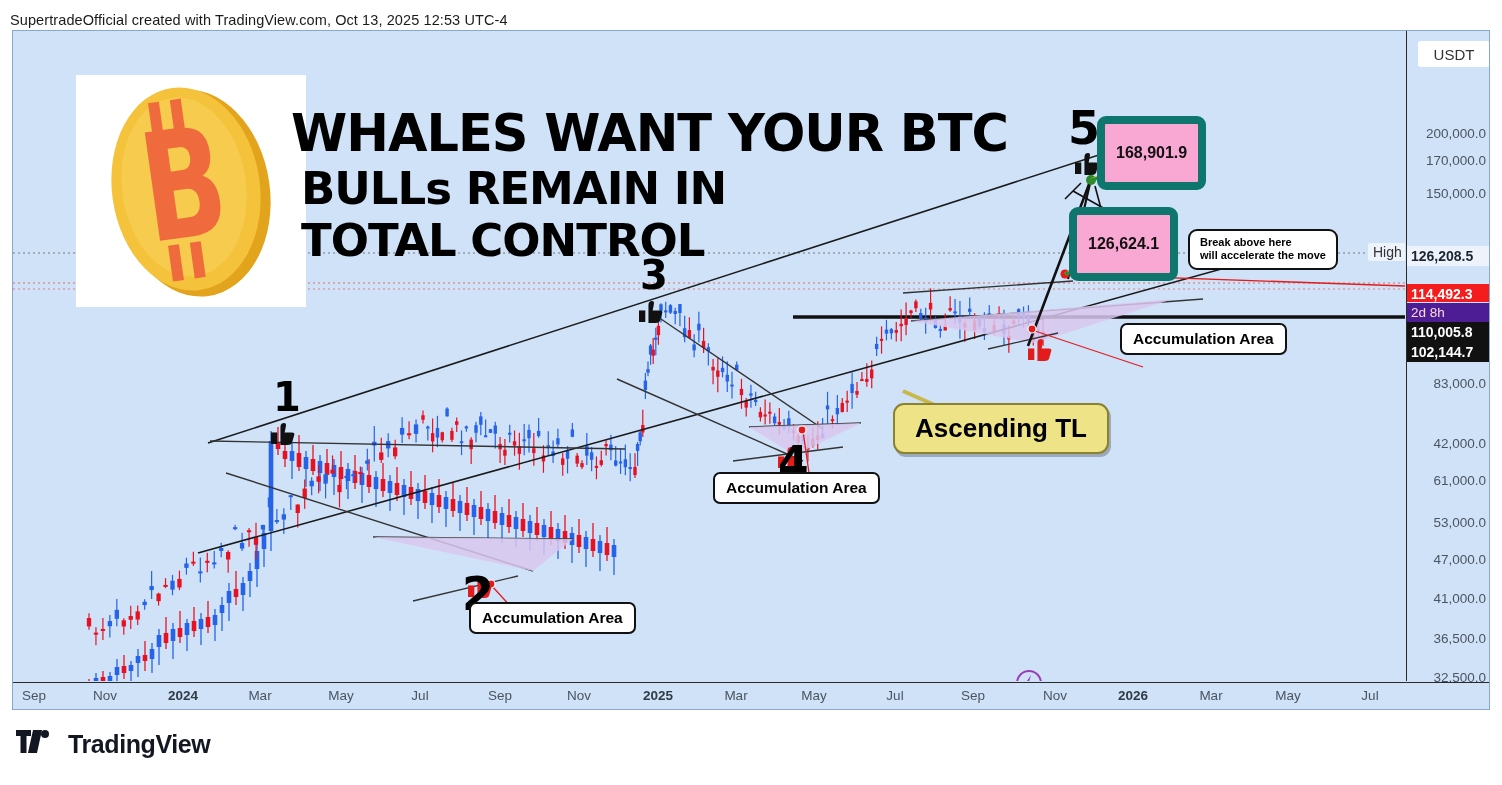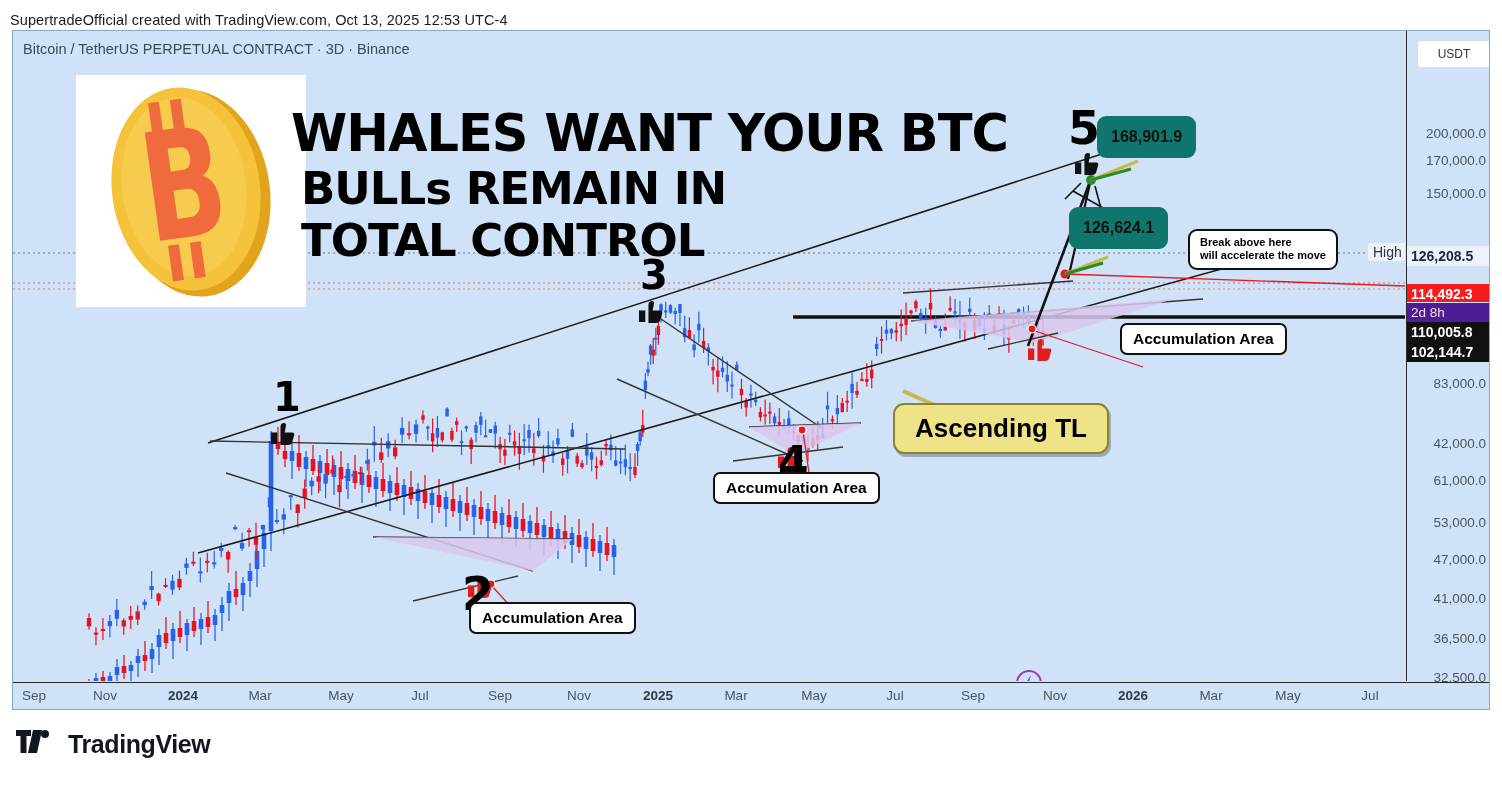--- a/index.html
+++ b/index.html
@@ -19,21 +19,21 @@
   
   .legend{position:absolute;left:10px;top:10px;font-size:14.5px;color:#3c4a56;white-space:nowrap;}
 
   
   .pricescale{position:absolute;left:1393px;top:0;width:85px;height:650px;background:#cfe2f8;
               border-left:1px solid #2a2a2a;}
   .pricescale .tick{position:absolute;right:6px;font-size:13.5px;color:#4a5560;white-space:nowrap;}
   .cur-badge{position:absolute;right:0;width:85px;box-sizing:border-box;padding:2px 6px 2px 4px;
              font-size:14px;font-weight:bold;white-space:nowrap;text-align:left;}
   .usdt{position:absolute;left:1405px;top:38px;width:72px;height:26px;background:#fff;border-radius:3px;
-        display:flex;align-items:center;justify-content:center;font-size:12px;color:#333;}
+        display:flex;align-items:center;justify-content:center;font-size:15px;color:#333;}
 
   
   .timescale{position:absolute;left:0;top:651px;width:1478px;height:28px;background:#cfe2f8;
              border-top:1px solid #2a2a2a;}
   .timescale .tk{position:absolute;top:5px;font-size:13.5px;color:#4a5560;transform:translateX(-50%);white-space:nowrap;}
   .timescale .tk.bold{font-weight:bold;color:#2f3b45;}
 
   
   .footer{position:absolute;left:16px;top:730px;display:flex;gap:18px;}
   .footer .tvname{font-size:25px;font-weight:bold;color:#131722;letter-spacing:-.4px;}
@@ -42,22 +42,22 @@
   .btclogo{position:absolute;left:75px;top:74px;width:230px;height:232px;background:#ffffff;}
   .headline{position:absolute;color:#000;font-weight:bold;white-space:nowrap;
             font-family:"DejaVu Sans",sans-serif;letter-spacing:-1px;}
   .h1{left:290px;top:103px;font-size:51px;}
   .h2{left:300px;top:161px;font-size:45px;}
   .h3{left:300px;top:213px;font-size:45px;}
 
   
   .lbl{position:absolute;background:#fff;border:2px solid #111;border-radius:7px;
        font-size:15.5px;font-weight:bold;color:#000;padding:5px 11px;white-space:nowrap;}
-  .ylbl{position:absolute;background:#0f766e;border:3px solid #0f766e;border-radius:9px;
-        font-size:16px;font-weight:bold;color:#111;padding:9px 11px;white-space:nowrap;}
+  .ylbl{position:absolute;background:#f9a8d4;border:8px solid #0f766e;border-radius:9px;
+        font-size:16px;font-weight:bold;color:#111;padding:20px 11px;white-space:nowrap;}
   .asclbl{position:absolute;background:#eee487;border:2px solid #8a8230;border-radius:11px;
           font-size:26px;font-weight:bold;color:#000;padding:8px 20px;white-space:nowrap;
           box-shadow:2px 3px 0 rgba(0,0,0,.25);}
   .breaklbl{position:absolute;background:#fff;border:2px solid #111;border-radius:9px;
             padding:5px 10px;line-height:1.22;font-size:11px;font-weight:bold;color:#000;white-space:nowrap;}
   .highbadge{position:absolute;background:#eef3fb;color:#333;font-size:14px;padding:1px 5px;border-radius:2px;}
 
   
   .num{position:absolute;font-family:"DejaVu Sans",sans-serif;font-weight:bold;color:#000;
        font-size:40px;line-height:1;}
@@ -717,21 +717,20 @@
 
       
       <div class="lbl" style="left:456px;top:571px;">Accumulation Area</div>
       <div class="lbl" style="left:700px;top:441px;">Accumulation Area</div>
       <div class="lbl" style="left:1107px;top:292px;">Accumulation Area</div>
 
       
       <div class="asclbl" style="left:880px;top:372px;">Ascending TL</div>
     </div>
 
-    <div class="legend">Bitcoin / TetherUS PERPETUAL CONTRACT · 3D · Binance</div>
 
     <div class="pricescale">
       <div class="tick" style="top:95px;">200,000.0</div>
       <div class="tick" style="top:122px;">170,000.0</div>
       <div class="tick" style="top:155px;">150,000.0</div>
       <div class="tick" style="top:216px;">120,000.0</div>
       <div class="tick" style="top:345px;">83,000.0</div>
       <div class="tick" style="top:405px;">42,000.0</div>
       <div class="tick" style="top:442px;">61,000.0</div>
       <div class="tick" style="top:484px;">53,000.0</div>

